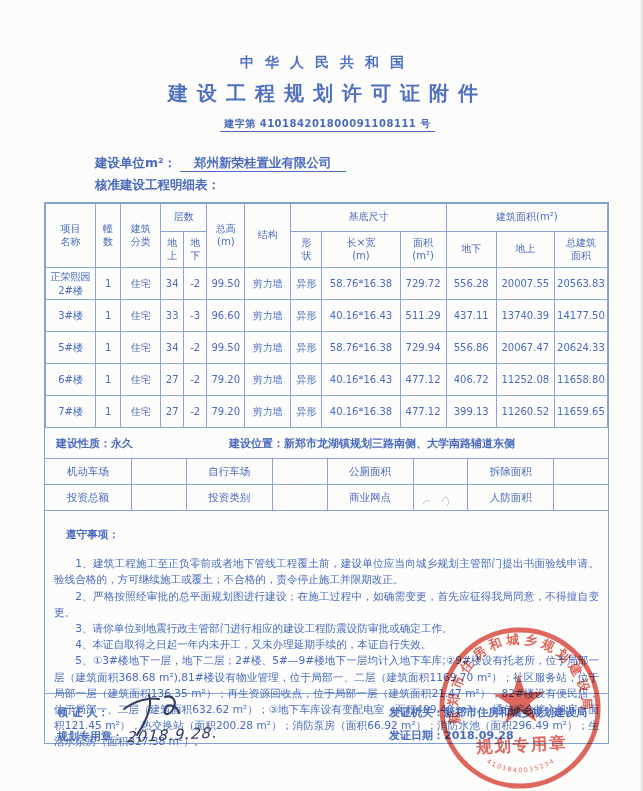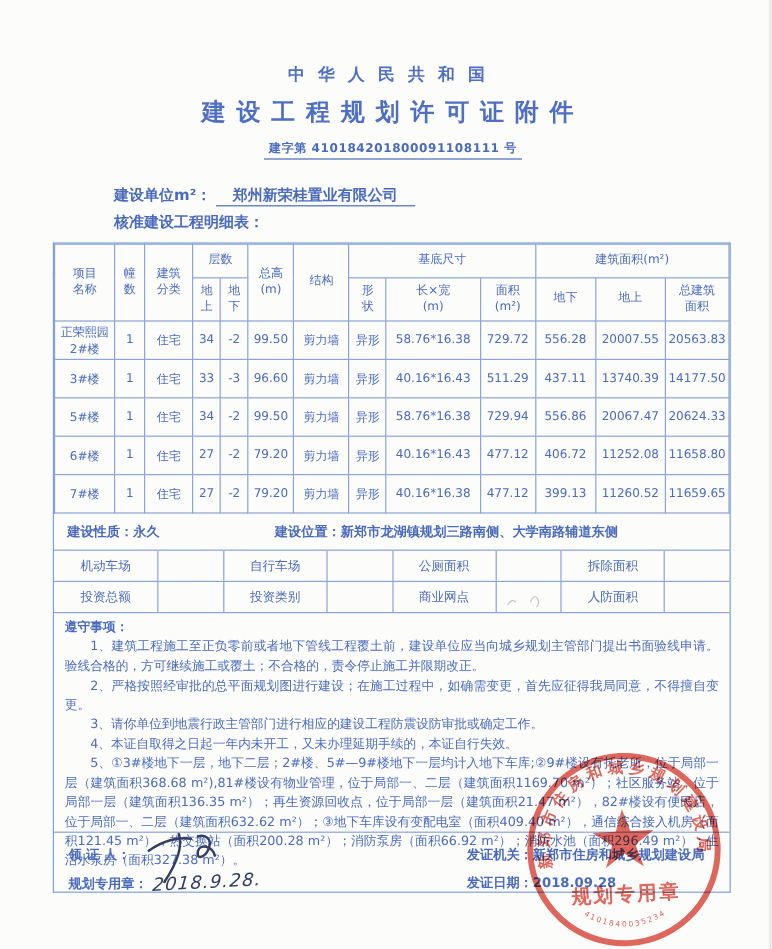--- a/index.html
+++ b/index.html
@@ -36,21 +36,21 @@
     font-size:11px;font-weight:700;padding-left:11px;}
   .nature-row .loc{margin-left:96px;font-weight:700;}
   
   .prop-row{display:grid;grid-template-columns:86px 1fr 86px 1fr 86px 1fr 86px 1fr;
     height:25px;border-bottom:1px solid #8aa5d5;font-size:10.5px;}
   .prop-row>div{display:flex;align-items:center;justify-content:center;border-left:1px solid #8aa5d5;}
   .prop-row>div:first-child{border-left:none;}
   
   .notes{border-bottom:1px solid #8aa5d5;padding:4px 9px 2px;height:176px;
     font-size:10.6px;line-height:16.2px;text-align:justify;}
-  .notes .nt{margin:0;font-weight:700;}
+  .notes .nt{margin:12px;font-weight:700;font-family:Liberation Serif, serif;}
   .notes p.note{margin:0;text-indent:2em;}
   
   .foot{position:relative;height:49px;font-size:11px;font-weight:700;}
   .f-left{position:absolute;left:12px;top:7px;line-height:23px;}
   .f-right{position:absolute;left:344px;top:7px;line-height:23px;}
   .hand{font-style:italic;color:#333e63;font-weight:400;
     font-size:15px;letter-spacing:1px;display:inline-block;transform:rotate(-3deg) skewX(-8deg);}
   .sig{position:absolute;left:62px;top:-14px;}
   
   .seal{left:436px;top:624px;width:168px;height:168px;opacity:.88;

